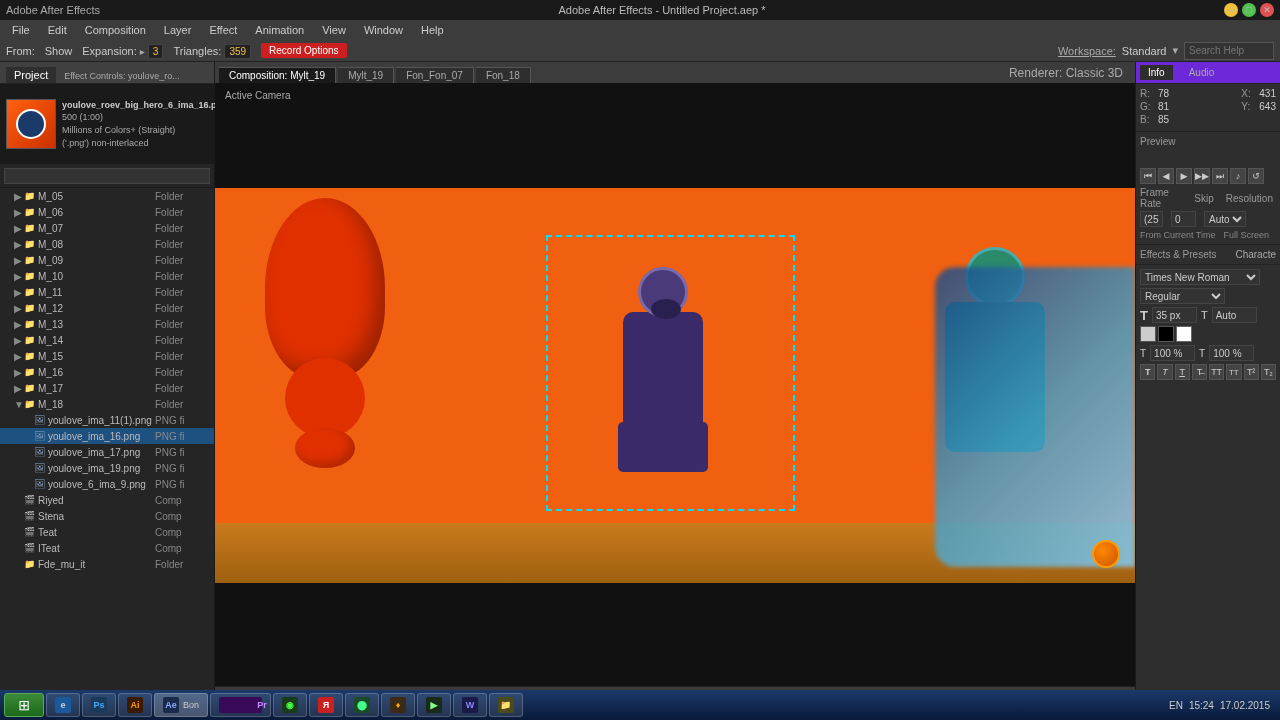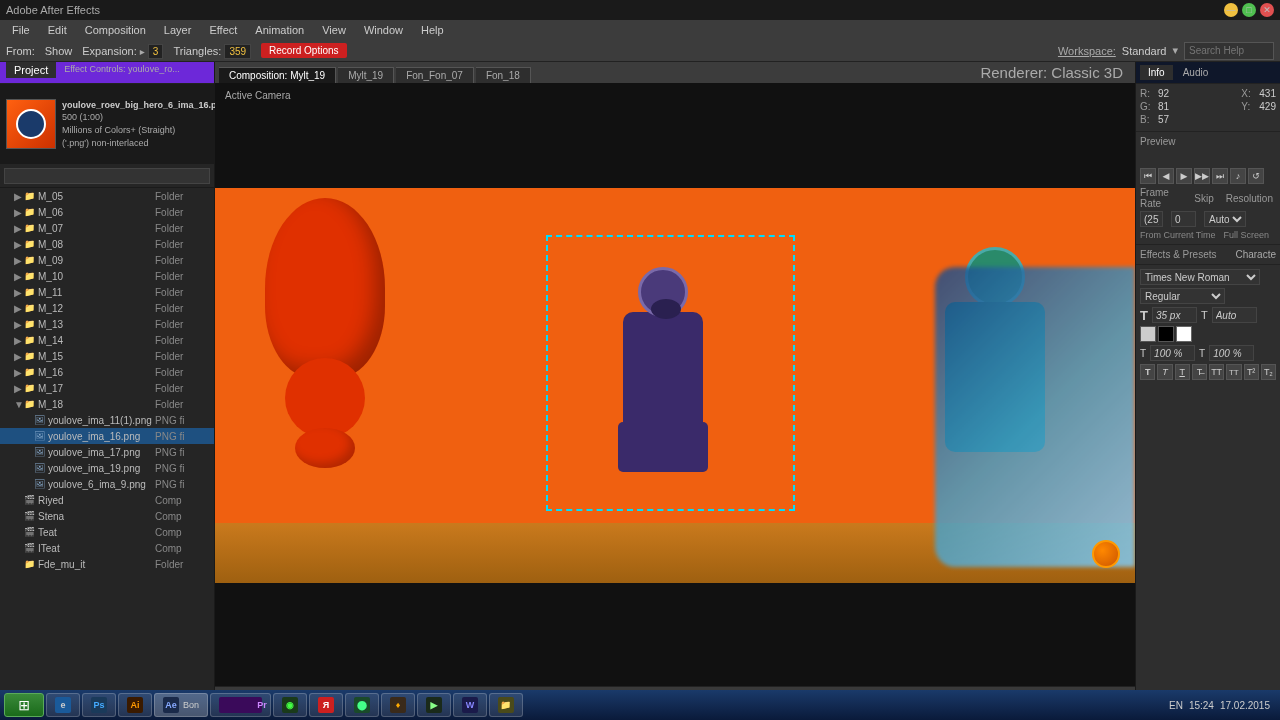--- a/index.html
+++ b/index.html
@@ -29,21 +29,21 @@
     #main-layout {
       display: flex; width: 100%; height: calc(100% - 68px);
     }
 
     
     #left-panel {
       width: 215px; min-width: 215px; background: #2e2e2e;
       display: flex; flex-direction: column; border-right: 1px solid #1a1a1a;
     }
     #project-header {
-      height: 22px; background: #6d28d9; display: flex; align-items: flex-start;
+      height: 22px; background: #404040; display: flex; align-items: flex-end;
       padding: 0 6px; font-size: 11px; color: #bbb; border-bottom: 1px solid #222;
     }
     .panel-tab { padding: 2px 8px; cursor: pointer; color: #aaa; font-size: 11px; }
     .panel-tab.active { background: #2e2e2e; color: #fff; }
     #project-preview { height: 80px; background: #1a1a1a; display: flex; align-items: center; padding: 6px; gap: 6px; }
     #preview-thumb { width: 50px; height: 50px; background: #333; border: 1px solid #555; flex-shrink: 0; }
     #preview-info { font-size: 9px; color: #aaa; line-height: 1.4; }
     #project-search { height: 24px; background: #252525; display: flex; align-items: center; padding: 0 4px; border-bottom: 1px solid #1a1a1a; }
     #project-search input { flex: 1; background: #333; border: 1px solid #444; color: #ccc; font-size: 10px; padding: 1px 4px; height: 16px; }
     #project-cols { height: 18px; background: #3a3a3a; display: flex; align-items: center; padding: 0 4px; border-bottom: 1px solid #1a1a1a; font-size: 10px; color: #999; }
@@ -80,40 +80,40 @@
     .vc-select { height: 20px; background: #333; border: 1px solid #555; color: #ccc; font-size: 10px; padding: 0 2px; }
     .vc-sep { width: 1px; height: 16px; background: #555; margin: 0 2px; }
     .vc-num { background: #222; border: 1px solid #444; color: #ccc; font-size: 10px; width: 80px; height: 18px; padding: 0 4px; }
 
     
     #right-panel {
       width: 145px; min-width: 145px; background: #2e2e2e;
       display: flex; flex-direction: column; border-left: 1px solid #1a1a1a;
     }
     #right-tabs {
-      height: 22px; background: #0f172a; display: flex; align-items: center; padding: 0 4px; gap: 2px; border-bottom: 1px solid #222;
+      height: 22px; background: #6d28d9; display: flex; align-items: center; padding: 0 4px; gap: 8px; border-bottom: 1px solid #222;
     }
     .right-tab { padding: 2px 8px; cursor: pointer; font-size: 10px; color: #aaa; }
     .right-tab.active { background: #2e2e2e; color: #fff; }
     .right-section { padding: 4px; border-bottom: 1px solid #222; }
     .right-row { display: flex; align-items: center; gap: 4px; margin-bottom: 2px; font-size: 10px; }
     .right-label { color: #999; width: 14px; }
     .right-value { color: #ccc; }
     #preview-panel { padding: 4px; border-bottom: 1px solid #222; }
     #preview-panel-title { font-size: 10px; color: #999; margin-bottom: 21px; }
     .preview-controls { display: flex; align-items: center; gap: 2px; margin-bottom: 3px; }
     .prev-btn { width: 16px; height: 16px; background: #444; border: 1px solid #555; color: #ccc; font-size: 9px; cursor: pointer; display: flex; align-items: center; justify-content: center; }
     .prev-row { display: flex; align-items: center; gap: 4px; margin-bottom: 2px; font-size: 10px; }
     .prev-field-label { color: #999; width: 55px; }
     .prev-input { height: 16px; width: 50px; background: #333; border: 1px solid #444; color: #ccc; font-size: 10px; padding: 0 3px; }
     .prev-select { height: 16px; width: 50px; background: #333; border: 1px solid #444; color: #ccc; font-size: 10px; }
     #effects-panel { padding: 4px; display: flex; align-items: center; gap: 4px; border-bottom: 1px solid #222; }
     #char-rows { padding: 4px; font-size: 10px; }
     .char-row { display: flex; align-items: center; gap: 2px; margin-bottom: 3px; }
-    .char-input { height: 16px; background: #333; border: 1px solid #444; color: #ccc; font-size: 10px; width: 45px; padding: 0 3px; font-style: italic; }
+    .char-input { height: 16px; background: #333; border: 1px solid #444; color: #ccc; font-size: 10px; width: 45px; padding: 0 3px; }
     .char-select { height: 16px; background: #333; border: 1px solid #444; color: #ccc; font-size: 10px; width: 85px; }
     .char-big-select { height: 16px; background: #333; border: 1px solid #444; color: #ccc; font-size: 10px; width: 120px; }
     .char-color-row { display: flex; gap: 2px; margin-bottom: 3px; }
     .color-box { width: 16px; height: 16px; border: 1px solid #555; cursor: pointer; }
     .char-btn-row { display: flex; gap: 2px; margin-bottom: 3px; }
     .char-icon-btn { width: 16px; height: 16px; background: #444; border: 1px solid #555; color: #ccc; font-size: 9px; cursor: pointer; display: flex; align-items: center; justify-content: center; }
 
     
     #timeline-area {
       height: 210px; background: #2a2a2a; border-top: 2px solid #111;
@@ -149,20 +149,21 @@
     .mesh-tool-item { color: #ccc; cursor: pointer; }
     .mesh-tool-item .arrow { color: #aaa; font-size: 10px; }
     .mesh-num { background: #222; border: 1px solid #444; color: #f0c040; font-size: 10px; padding: 1px 4px; min-width: 30px; text-align: center; }
     .mesh-record-btn { background: #cc2020; color: white; border: none; padding: 2px 8px; font-size: 10px; cursor: pointer; border-radius: 2px; }
   </style>
 </head>
 <body>
 
 <div id="titlebar">
   <span style="color:#aaa;font-size:11px;">Adobe After Effects</span>
+  <span class="title">Adobe After Effects - Untitled Project.aep *</span>
   <div class="win-controls">
     <div class="win-btn win-min">—</div>
     <div class="win-btn win-max">□</div>
     <div class="win-btn win-close">✕</div>
   </div>
 </div>
 
 <div id="menubar">
 <span class="menu-item">File</span>
     <span class="menu-item">Edit</span>
@@ -390,21 +391,21 @@
       <button style="width:16px;height:16px;background:#444;border:1px solid #555;color:#ccc;font-size:9px;cursor:pointer;">📁</button>
     </div>
   </div>
 
   <div id="center-panel">
     <div id="viewer-tabs">
     <div class="viewer-tab active">Composition: Mylt_19</div>
         <div class="viewer-tab">Mylt_19</div>
         <div class="viewer-tab">Fon_Fon_07</div>
         <div class="viewer-tab">Fon_18</div>
-        <span style="margin-left: auto; font-size: 15px; color: rgb(170, 170, 170); padding-right: 8px; align-self: center;">Renderer:  Classic 3D</span>
+        <span style="margin-left: auto; font-size: 12px; color: rgb(170, 170, 170); padding-right: 8px; align-self: center;">Renderer:  Classic 3D</span>
       </div>
     <div id="viewer-area">
       <span id="viewer-label">Active Camera</span>
       <div id="viewer-image">
 
         <div style="position:absolute;width:100%;height:100%;background:#f06010;"></div>
 
         <div style="position:absolute;left:10px;top:10px;width:200px;height:300px;">
           <div style="width:120px;height:180px;background:#e03000;border-radius:50% 50% 40% 40%;margin:0 auto;box-shadow:inset -10px -10px 20px rgba(0,0,0,0.3);"></div>
           <div style="width:80px;height:80px;background:#e03000;border-radius:50%;margin:-20px auto 0;"></div>
@@ -455,33 +456,33 @@
   </div>
 
   <div id="right-panel">
     <div id="right-tabs">
       <span class="right-tab active">Info</span>
       <span class="right-tab">Audio</span>
     </div>
     <div class="right-section">
       <div class="right-row">
         <span class="right-label">R:</span>
-        <span class="right-value">92</span>
+        <span class="right-value">78</span>
         <span style="margin-left:auto;" class="right-label">X:</span>
         <span class="right-value">431</span>
       </div>
       <div class="right-row">
         <span class="right-label">G:</span>
         <span class="right-value">81</span>
         <span style="margin-left:auto;" class="right-label">Y:</span>
-        <span class="right-value">429</span>
+        <span class="right-value">643</span>
       </div>
       <div class="right-row">
         <span class="right-label">B:</span>
-        <span class="right-value">57</span>
+        <span class="right-value">85</span>
       </div>
     </div>
 
     <div id="preview-panel">
       <div id="preview-panel-title">Preview</div>
       <div class="preview-controls">
         <div class="prev-btn">⏮</div>
         <div class="prev-btn">◀</div>
         <div class="prev-btn">▶</div>
         <div class="prev-btn">▶▶</div>

